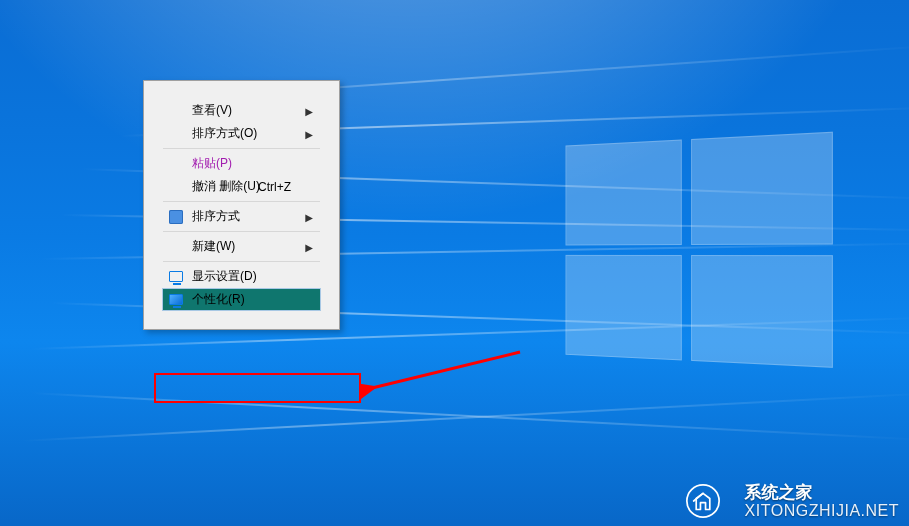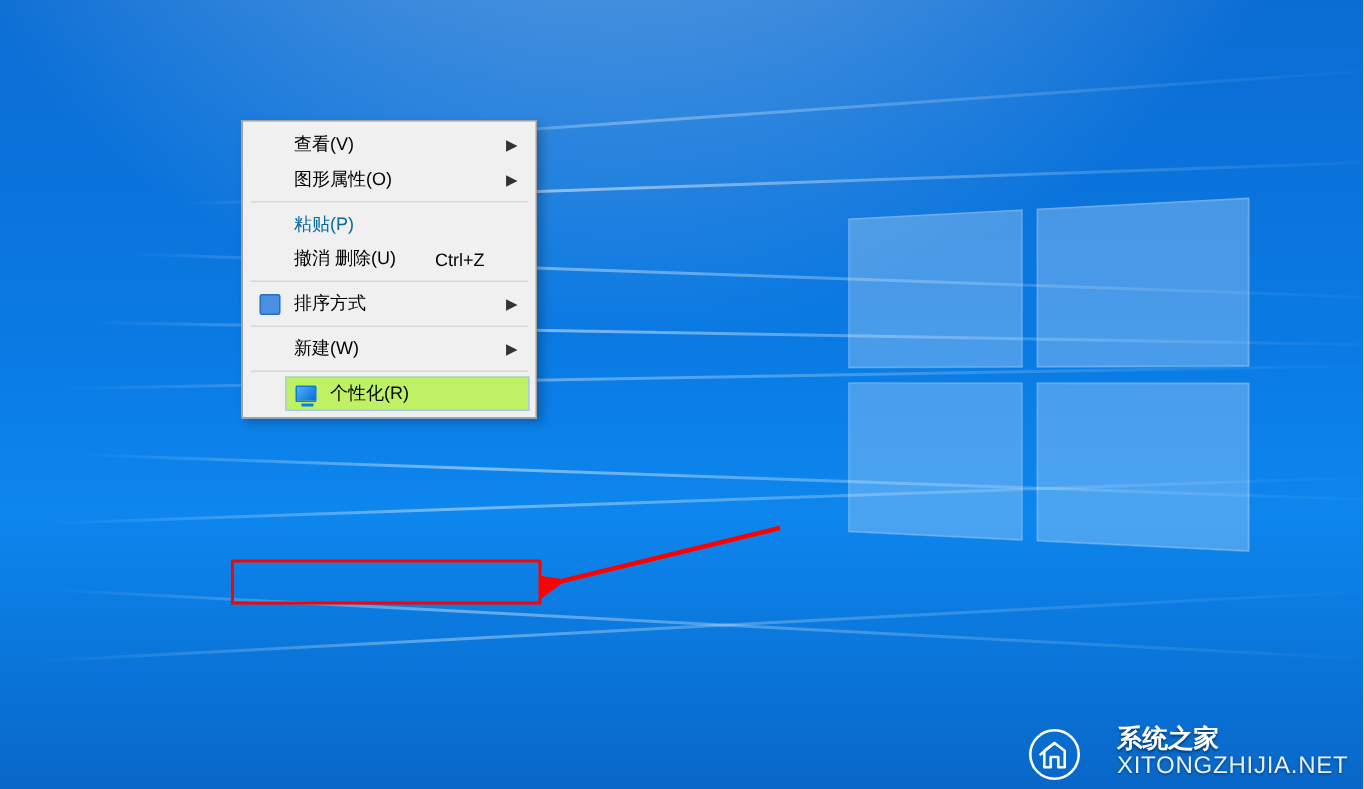--- a/index.html
+++ b/index.html
@@ -27,38 +27,38 @@
   .winlogo { position: absolute; left: 550px; top: 140px; width: 286px; height: 226px; transform: perspective(800px) rotateY(-20deg); }
   .pane { position: absolute; background: rgba(255,255,255,0.25); outline: 1px solid rgba(255,255,255,0.4); }
   .p1 { left: 0; top: 0; width: 130px; height: 104px; }
   .p2 { left: 142px; top: 0; width: 140px; height: 104px; }
   .p3 { left: 0; top: 116px; width: 130px; height: 104px; }
   .p4 { left: 142px; top: 116px; width: 140px; height: 104px; }
 
   
   .context-menu {
     position: absolute;
-    left: 161px; top: 80px;
+    left: 143px; top: 80px;
     width: 197px;
     background: #f0f0f0;
     border: 1px solid #a0a0a0;
     box-shadow: 3px 3px 6px rgba(0,0,0,0.25);
     font-size: 12px;
     color: #000;
-    padding: 4px;
+    padding: 18px;
   }
   .menu-item {
     display: flex; align-items: center;
     height: 23px;
     padding: 0 30px 0 30px;
     position: relative;
     white-space: nowrap;
   }
-  .menu-item.hover { background: #bef264; outline: 1px solid #a8c8e4; outline-offset: -1px; margin-left: 24px; }
-  .menu-item.disabled { color: #0369a1; }
+  .menu-item.hover { background: #0f766e; outline: 1px solid #a8c8e4; outline-offset: -1px; }
+  .menu-item.disabled { color: #a21caf; }
   .menu-sep { height: 1px; background: #d7d7d7; margin: 3px 1px; }
   .menu-shortcut { position: absolute; right: 30px; text-align: center; }
   .submenu-arrow { position: absolute; right: 8px; top: 50%; transform: translateY(-50%); font-size: 10px; color: #333; }
   .menu-icon { position: absolute; left: 6px; top: 50%; transform: translateY(-50%); width: 16px; height: 16px; display:flex; align-items:center; justify-content:center; }
   .icon-blue-square { width: 14px; height: 14px; background: #4a90e2; border-radius: 2px; box-shadow: inset 0 0 0 1px #2a6dbf; }
   .icon-monitor { width: 14px; height: 11px; border: 1.5px solid #0a7be4; border-radius: 1px; position: relative; }
   .icon-monitor::after { content:""; position:absolute; left:3px; bottom:-4px; width:8px; height:2px; background:#0a7be4; }
   .icon-monitor-g { width: 14px; height: 11px; border: 1.5px solid #0a7be4; border-radius: 1px; position: relative; background: linear-gradient(135deg,#4fb0ff,#0a6dd4); }
   .icon-monitor-g::after { content:""; position:absolute; left:3px; bottom:-4px; width:8px; height:2px; background:#0a7be4; }
 
@@ -68,21 +68,21 @@
     left: 154px; top: 373px;
     width: 207px; height: 30px;
     border: 2px solid #ff0000;
     pointer-events: none;
   }
   .arrow-svg { position: absolute; left: 360px; top: 342px; pointer-events: none; }
 
   
   .watermark {
     position: absolute; right: 10px; bottom: 6px;
-    display: flex; align-items: flex-end; gap: 25px;
+    display: flex; align-items: flex-start; gap: 25px;
     color: #fff; text-shadow: 0 1px 2px rgba(0,0,0,0.5);
   }
   .wm-logo { width: 34px; height: 34px; }
   .wm-text { display: flex; flex-direction: column; line-height: 1.1; }
   .wm-title { font-size: 17px; font-weight: bold; }
   .wm-url { font-size: 16px; letter-spacing: 0.5px; opacity: 0.9; }
 </style>
 </head>
 <body>
 
@@ -105,21 +105,21 @@
     <div class="pane p4"></div>
   </div>
 
   <div class="context-menu">
 
     <div class="menu-item">
       <span>查看(V)</span>
       <span class="submenu-arrow">▶</span>
     </div>
     <div class="menu-item">
-      <span>图形属性(O)</span>
+      <span>排序方式(O)</span>
       <span class="submenu-arrow">▶</span>
     </div>
 
     <div class="menu-sep"></div>
 
     <div class="menu-item disabled">
       <span>粘贴(P)</span>
     </div>
     <div class="menu-item">
       <span>撤消 删除(U)</span>
@@ -138,20 +138,26 @@
 
     <div class="menu-sep"></div>
 
     <div class="menu-item">
       <span>新建(W)</span>
       <span class="submenu-arrow">▶</span>
     </div>
 
     <div class="menu-sep"></div>
 
+    <div class="menu-item">
+      <span class="menu-icon">
+          <span class="icon-monitor"></span>
+        </span>
+      <span>显示设置(D)</span>
+    </div>
     <div class="menu-item hover">
       <span class="menu-icon">
           <span class="icon-monitor-g"></span>
         </span>
       <span>个性化(R)</span>
     </div>
 
   </div>
 
   <div class="annotation-box"></div>

